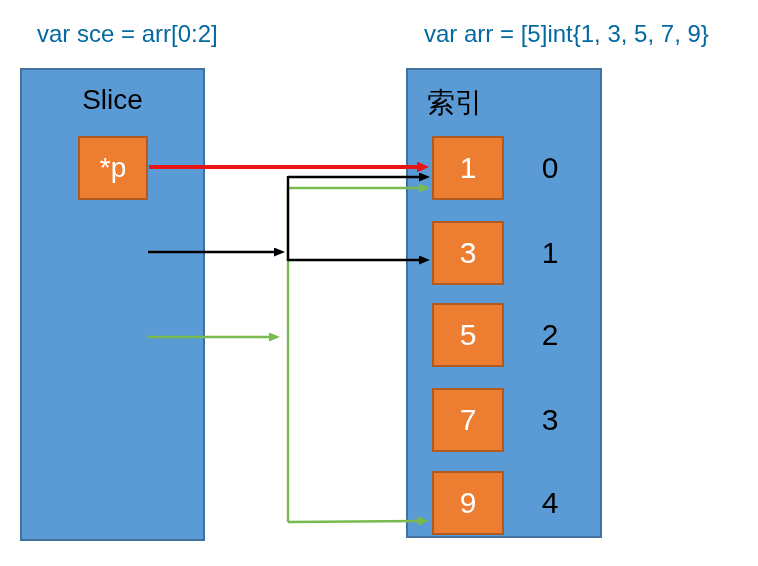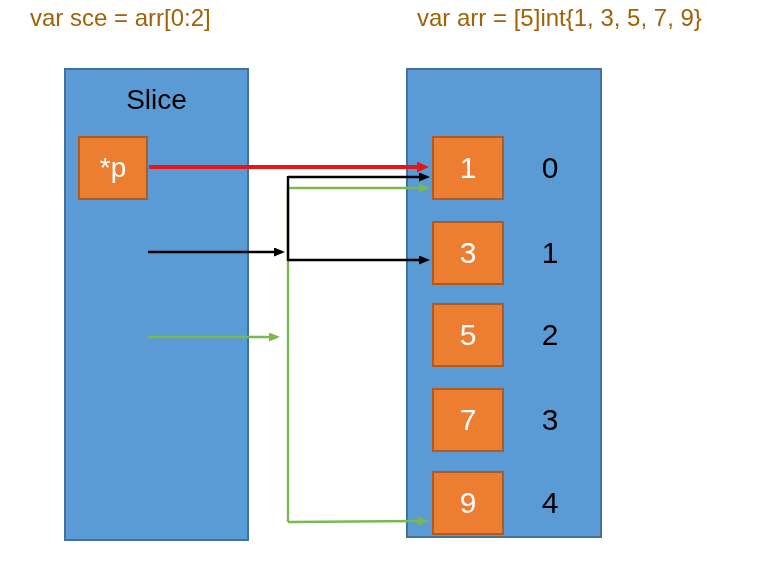--- a/index.html
+++ b/index.html
@@ -6,35 +6,36 @@
   .canvas {
     position: relative;
     width: 758px;
     height: 566px;
     background: #ffffff;
     font-family: "Liberation Sans", sans-serif;
     overflow: hidden;
   }
   .decl {
     position: absolute;
-    top: 4px;
+    top: 20px;
     font-size: 24px;
-    color: #a16207;
+    color: #0369a1;
     white-space: nowrap;
+    margin-left: 7px;
   }
   .decl-left  { left: 30px; }
   .decl-right { left: 417px; }
 
   .panel {
     position: absolute;
     box-sizing: border-box;
     background: var(--panel-blue, #5b9bd5);
     border: 2px solid var(--panel-border, #41719c);
   }
-  .panel-slice { left: 20px;  top: 68px; width: 185px; height: 473px; margin-left: 44px; }
+  .panel-slice { left: 20px;  top: 68px; width: 185px; height: 473px; }
   .panel-array { left: 406px; top: 68px; width: 196px; height: 470px; }
 
   .panel-title {
     position: absolute;
     top: 14px; left: 0; width: 100%;
     text-align: center;
     font-size: 28px;
     color: #000000;
   }
   .array-header {
@@ -102,20 +103,21 @@
   <div class="decl decl-right">var arr = [5]int{1, 3, 5, 7, 9}</div>
 
   <div class="panel panel-slice">
     <div class="panel-title">Slice</div>
   </div>
 
   <div class="obox slice-field" style="top:136px">*p</div>
 
   <div class="panel panel-array">
     <div class="array-header">
+      <span>索引</span>
     </div>
   </div>
 
   <div class="obox array-el" style="top:136px">1</div>
   <div class="obox array-el" style="top:221px">3</div>
   <div class="obox array-el" style="top:303px">5</div>
   <div class="obox array-el" style="top:388px">7</div>
   <div class="obox array-el" style="top:471px">9</div>
 
   <div class="idx" style="top:136px">0</div>

